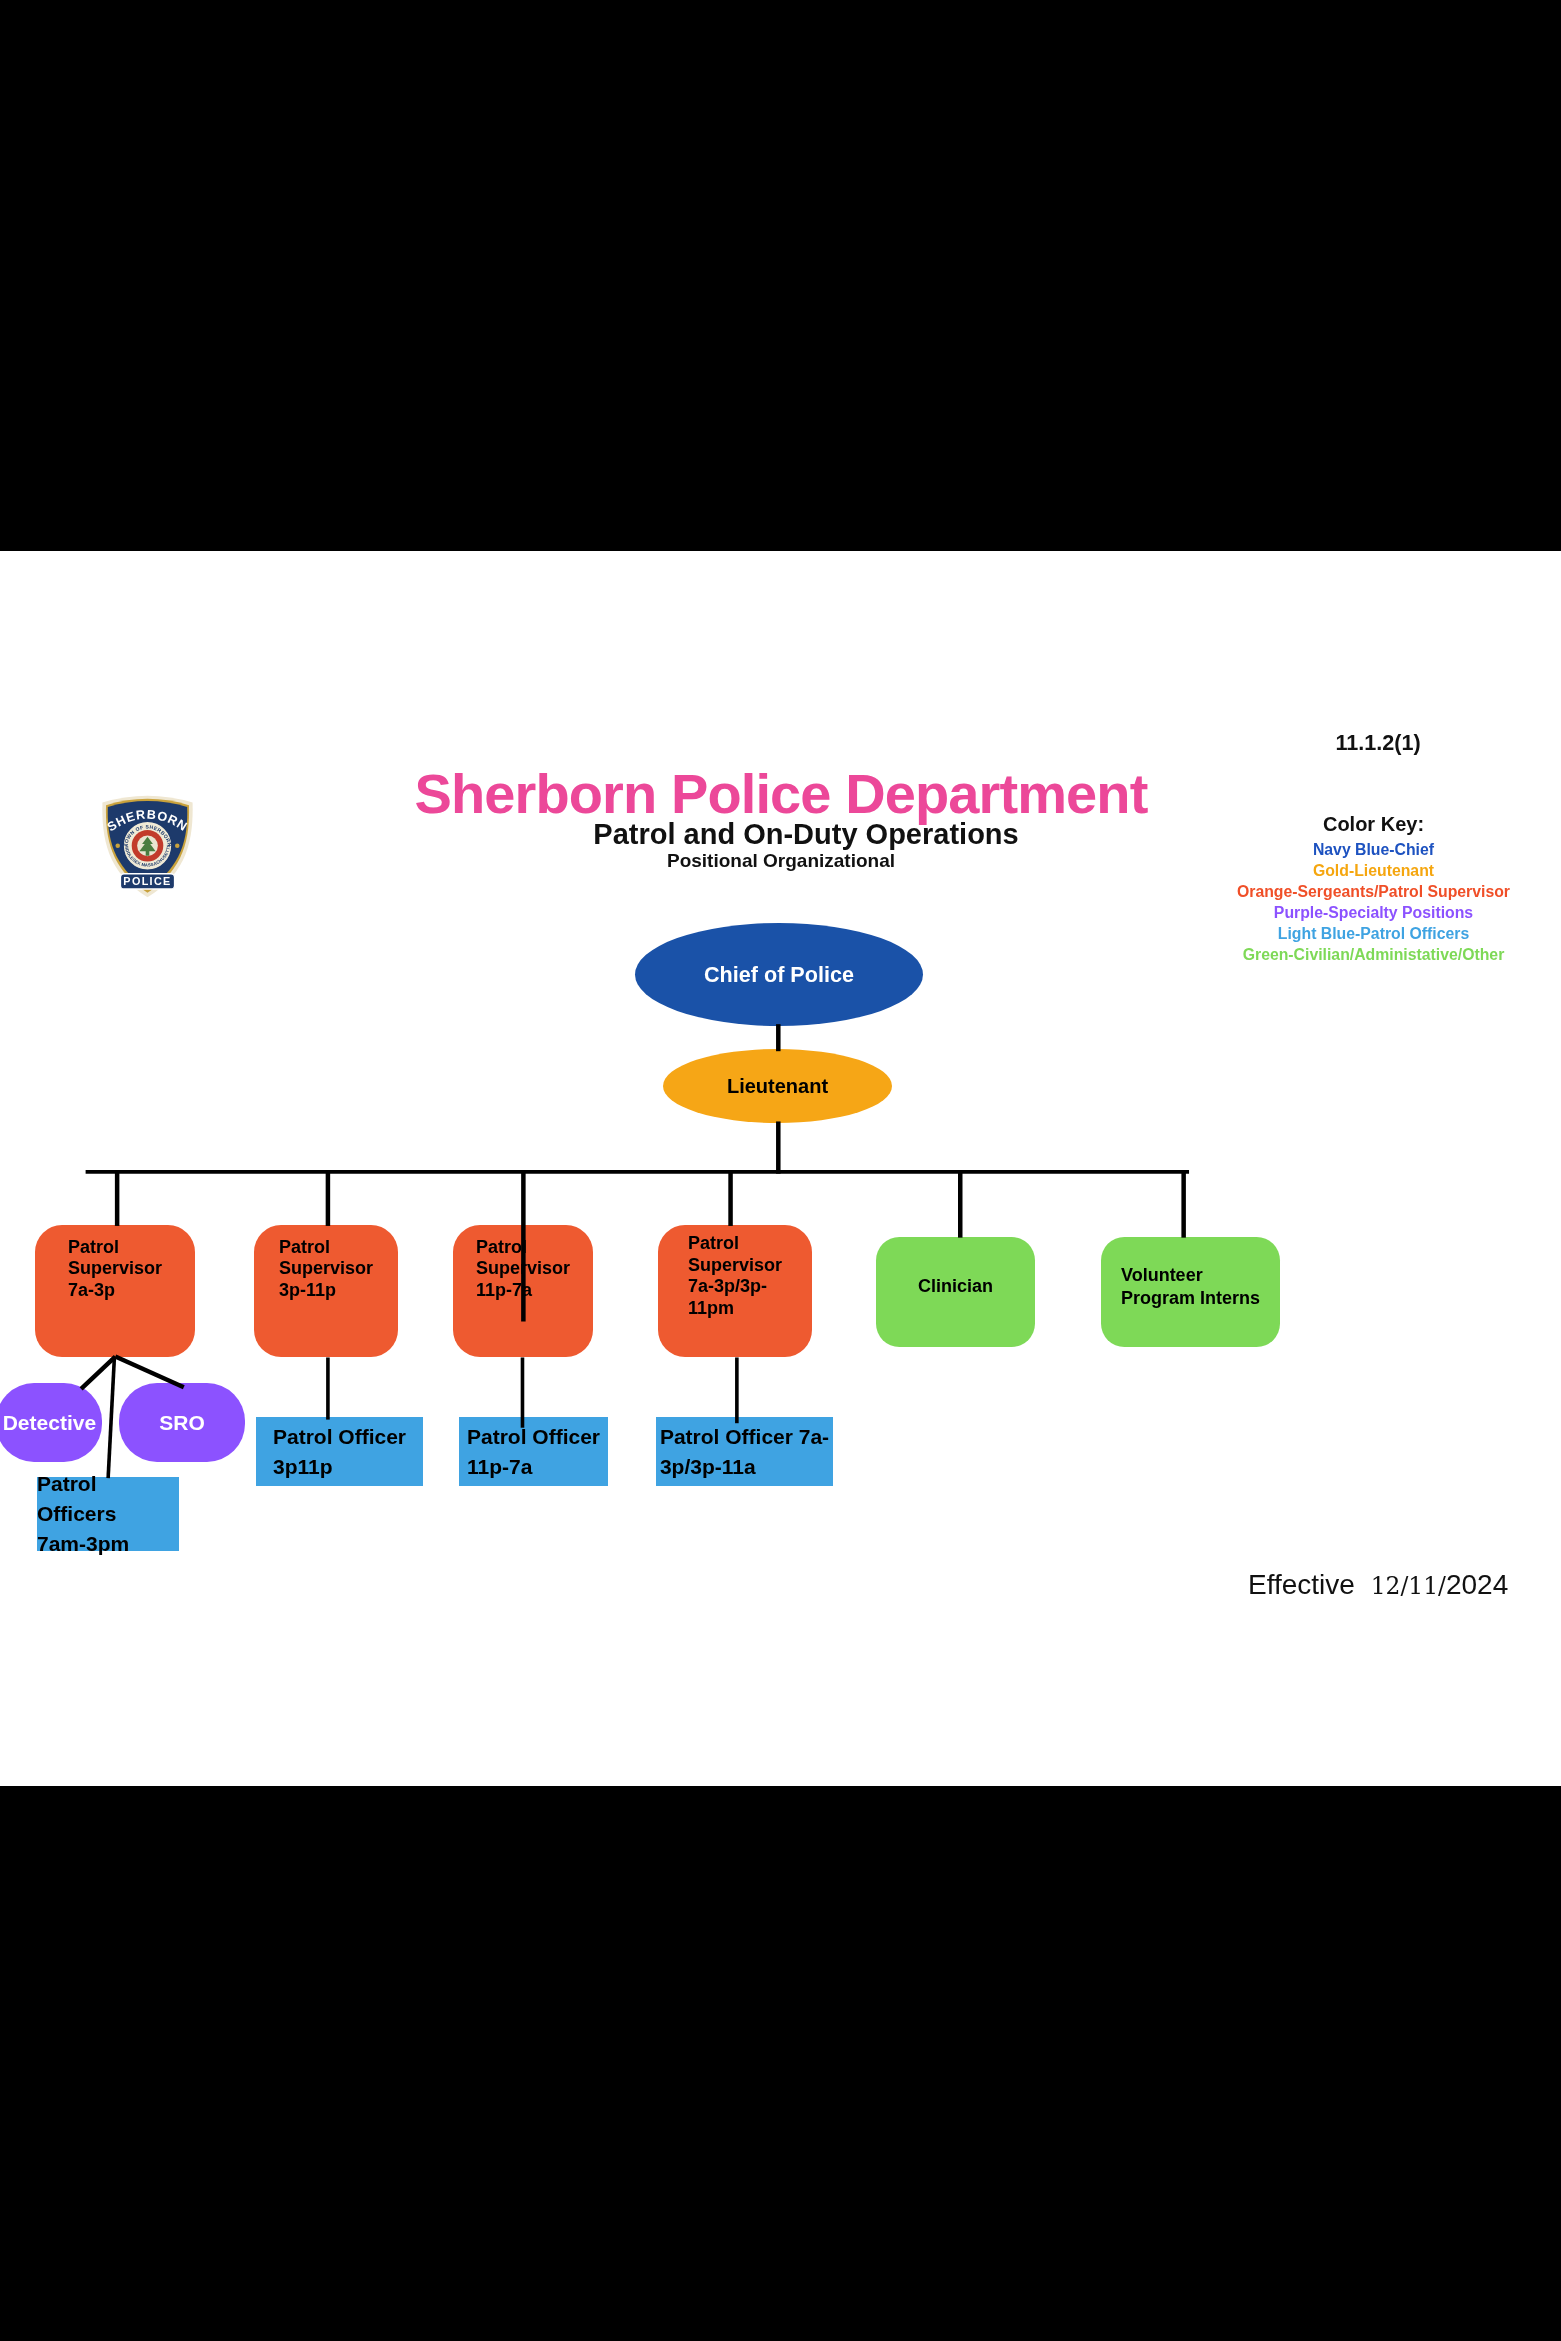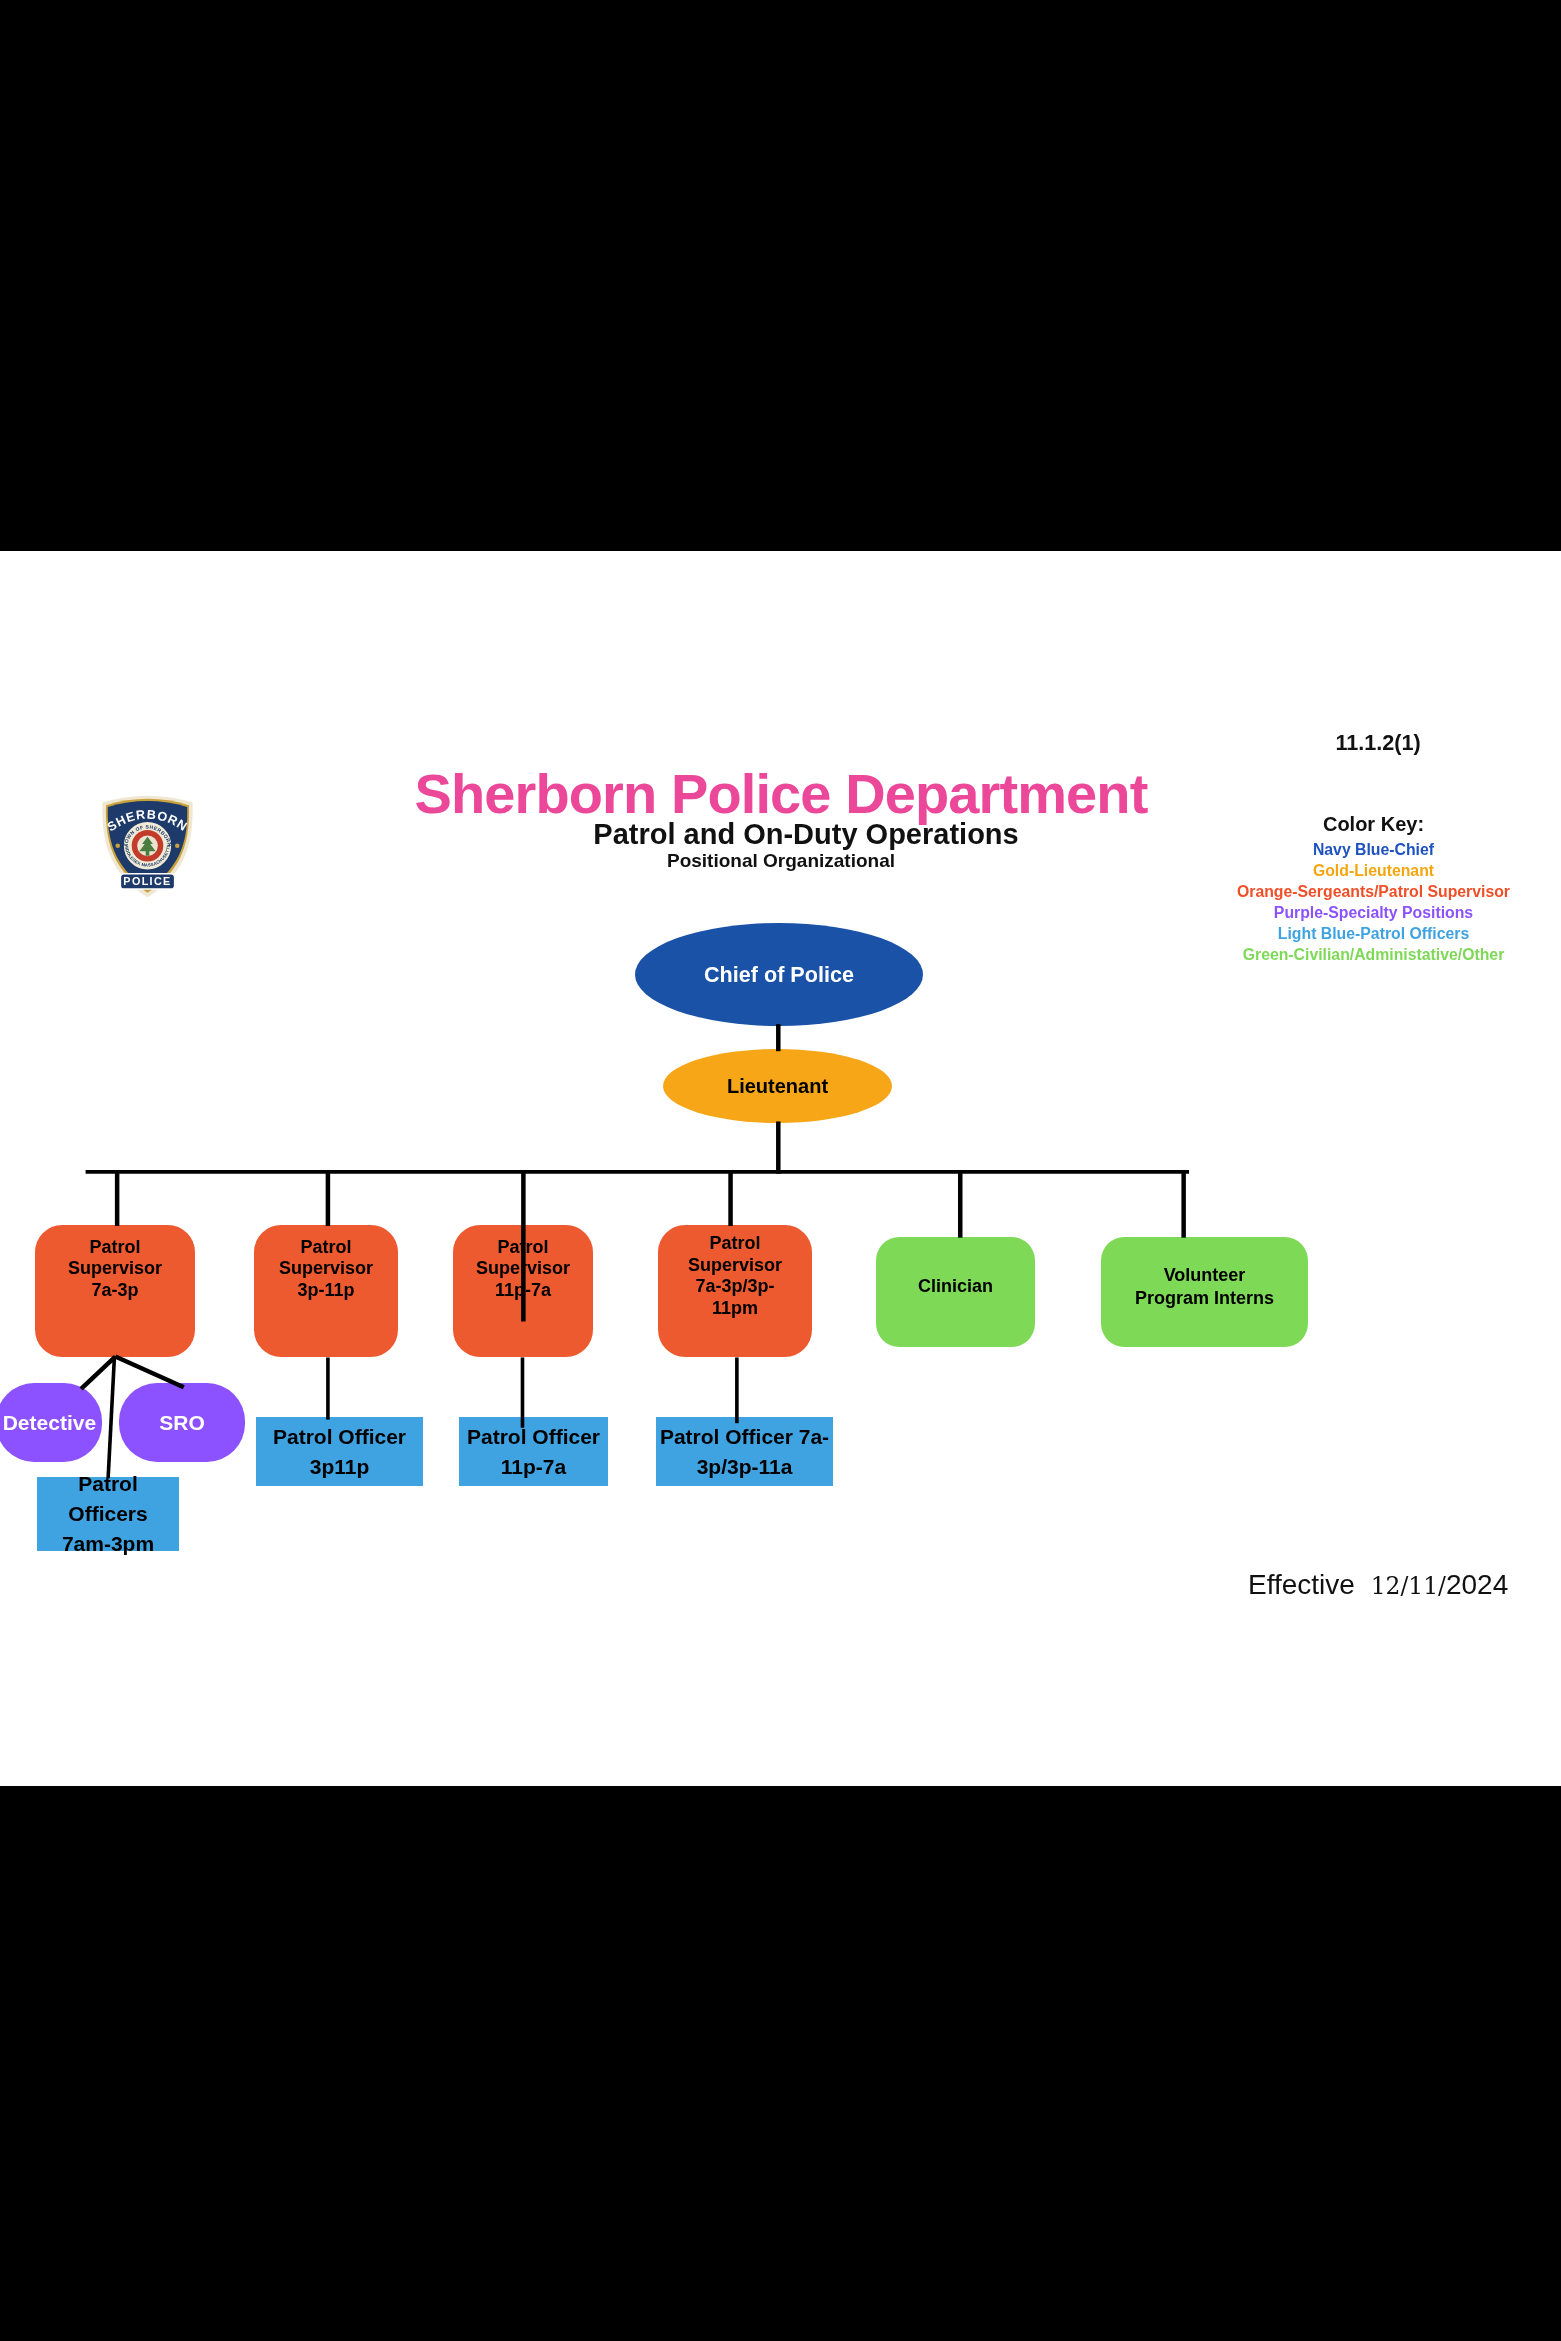--- a/index.html
+++ b/index.html
@@ -14,21 +14,21 @@
   .ctr{left:0;width:1562px;text-align:center;}
   #doc-code{left:1297px;top:730px;width:162px;text-align:center;font-size:21.6px;font-weight:bold;color:#111;}
   #title{top:765px;font-size:56px;line-height:58px;font-weight:bold;color:#ec4899;letter-spacing:-0.9px;}
   #subtitle{top:819px;font-size:29px;line-height:31px;font-weight:bold;color:#111;padding-left:25px;}
   #subtitle2{top:850px;font-size:19px;line-height:21px;font-weight:bold;color:#111;}
   #color-key{left:1207px;top:813px;width:333px;text-align:center;}
   #color-key .ck-head{font-size:20px;line-height:23.4px;font-weight:bold;color:#111;margin-bottom:2.7px;}
   #color-key .ck-entry{font-size:15.8px;line-height:21px;font-weight:bold;}
   .node{
     position:absolute;display:flex;align-items:center;justify-content:center;
-    box-sizing:border-box;text-align:center;font-weight:bold;white-space:pre-line;color:#000;
+    box-sizing:border-box;font-weight:bold;white-space:pre-line;color:#000;
   }
   .ellipse{border-radius:50%;}
   .n-chief{background:var(--c-navy,#1a52a8);color:#fff;font-size:21.6px;}
   .n-lt{background:var(--c-gold,#f6a616);font-size:20px;}
   .n-sup{background:var(--c-orange,#ee5a30);border-radius:27px;align-items:flex-start;padding-top:11.7px;font-size:18px;line-height:21.6px;}
   .n-green{background:var(--c-green,#7ed957);border-radius:23.4px;font-size:18px;line-height:22.5px;}
   .n-purple{background:var(--c-purple,#8c52ff);border-radius:38px;color:#fff;font-size:21px;}
   .n-blue{background:var(--c-light-blue,#3fa3e2);font-size:21px;line-height:30px;}
   #connectors{position:absolute;left:0;top:0;pointer-events:none;}
   #effective{left:1248px;top:1569px;width:297px;white-space:nowrap;color:#111;}
@@ -97,21 +97,21 @@
 3p-11p</div>
 <div class="node n-sup" style="left:453px;top:1225px;width:140px;height:132px;">Patrol
 Supervisor
 11p-7a</div>
 <div class="node n-sup" style="left:658px;top:1225px;width:154px;height:132px;padding-top:8px;">Patrol
 Supervisor
 7a-3p/3p-
 11pm</div>
 
 <div class="node n-green" style="left:876px;top:1237px;width:159px;height:110px;align-items:flex-start;padding-top:38px;">Clinician</div>
-<div class="node n-green" style="left:1101px;top:1237px;width:207px;height:110px;align-items:flex-start;padding-top:27px;">Volunteer
+<div class="node n-green" style="left:1101px;top:1237px;width:179px;height:110px;align-items:flex-start;padding-top:27px;">Volunteer
 Program Interns</div>
 
 <div class="node n-purple" style="left:-3.6px;top:1383px;width:106px;height:79px;">Detective</div>
 <div class="node n-purple" style="left:119px;top:1383px;width:126px;height:79px;">SRO</div>
 
 <div class="node n-blue" style="left:37px;top:1477px;width:142px;height:74px;">Patrol Officers
 7am-3pm</div>
 <div class="node n-blue" style="left:256px;top:1417px;width:167px;height:69px;">Patrol Officer
 3p11p</div>
 <div class="node n-blue" style="left:459px;top:1417px;width:149px;height:69px;">Patrol Officer

